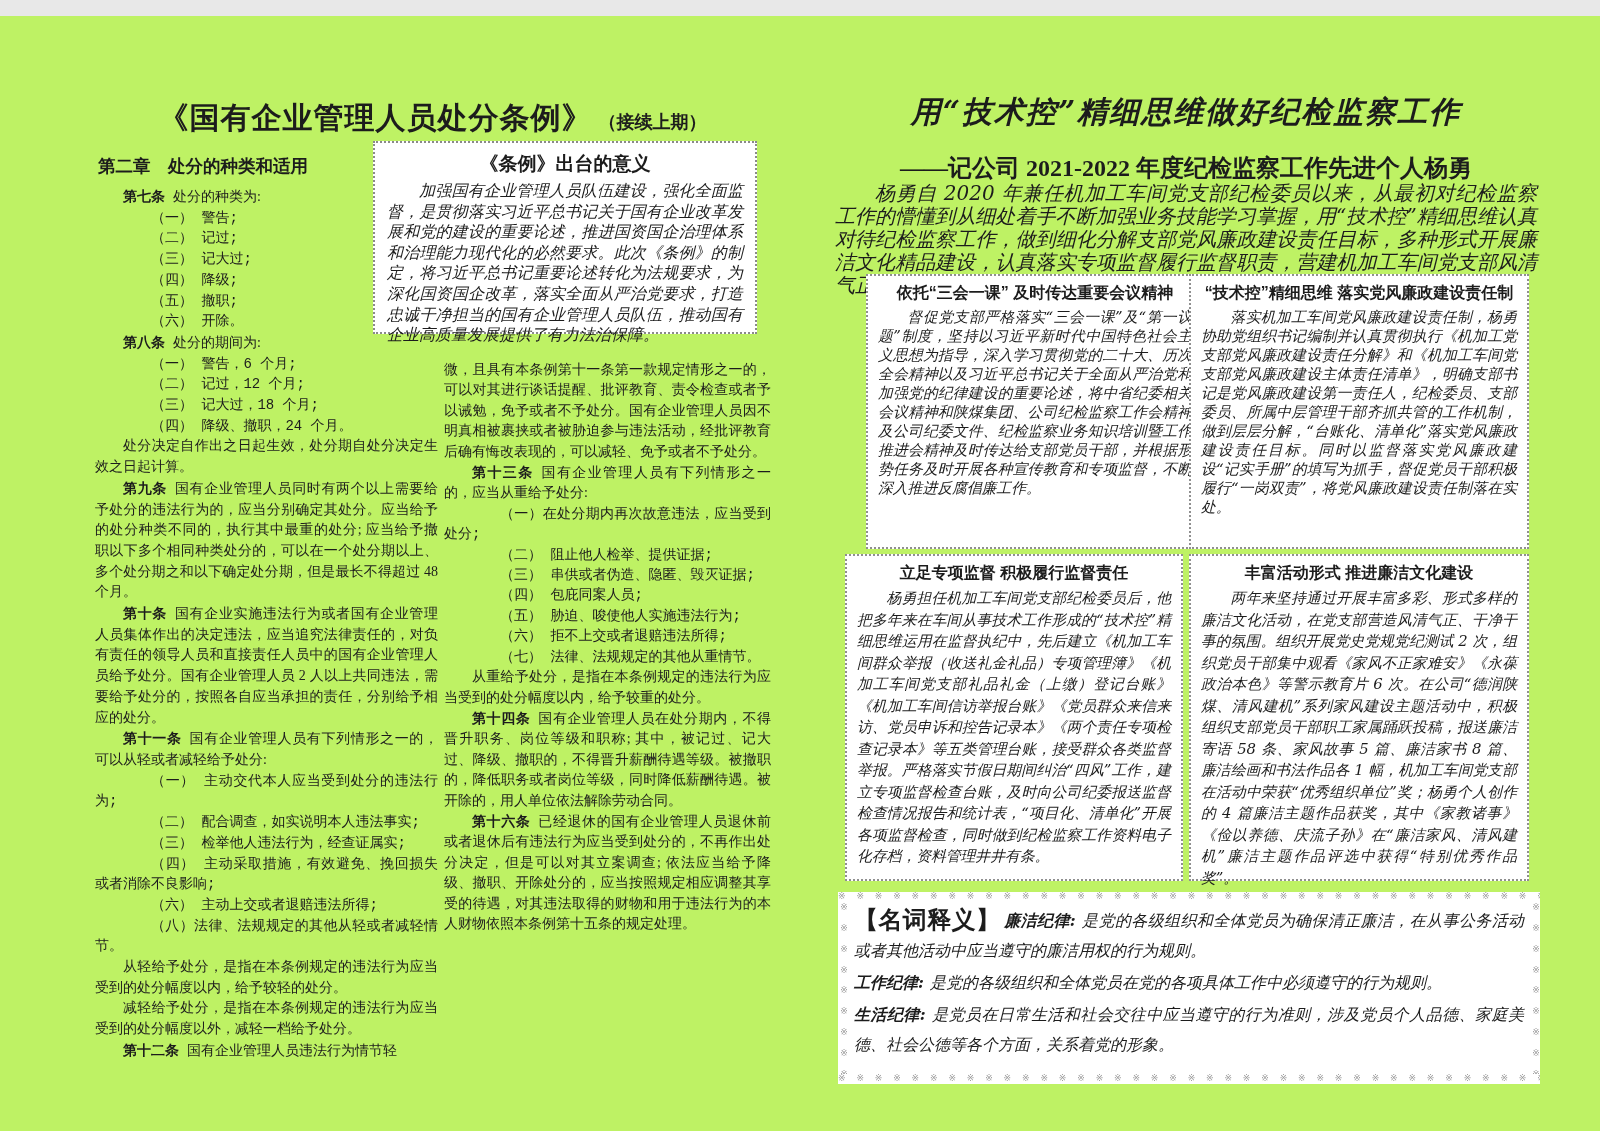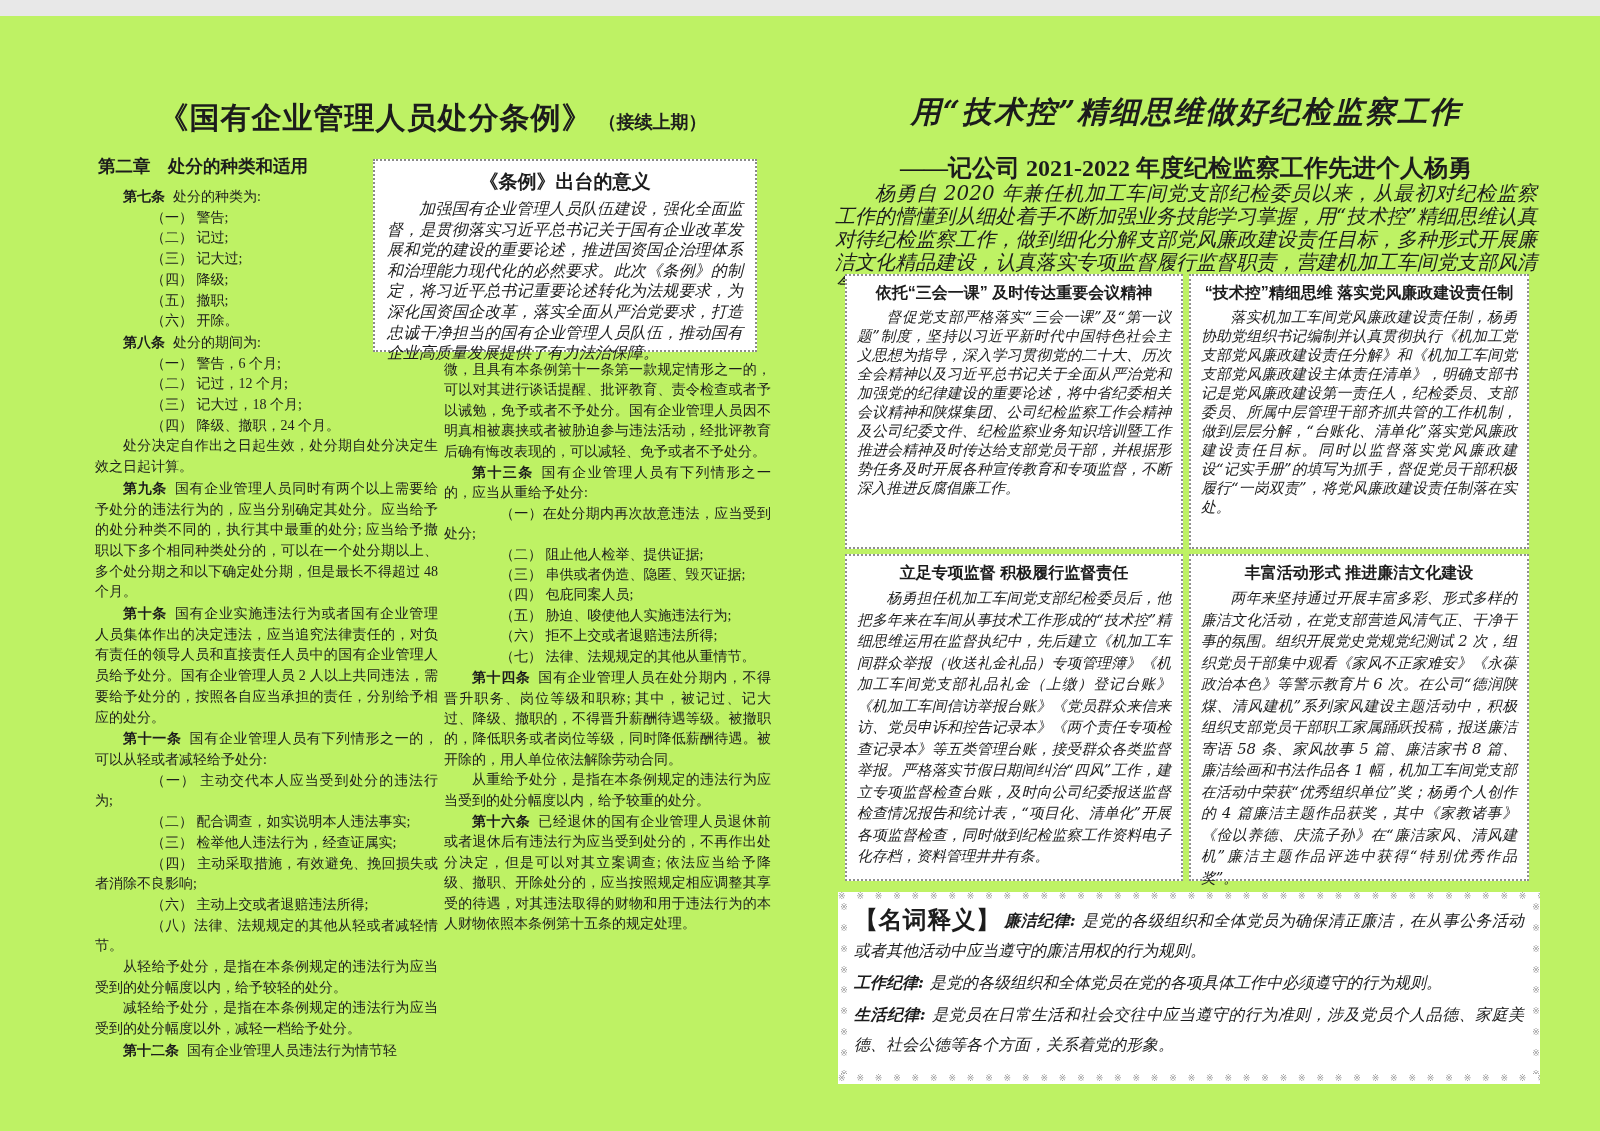--- a/index.html
+++ b/index.html
@@ -4,51 +4,51 @@
 <style>
   html,body{margin:0;padding:0;background:#e8e8e8;}
   .sheet{
     position:relative;width:1600px;height:1131px;margin:16px auto;
     background:#bef264;color:#1c1c1c;overflow:hidden;
     font-family:"Liberation Serif",serif;
   }
   
   .ln{margin:0;text-align:justify;text-justify:inter-character;}
   .para{text-indent:2em;}
-  .item{text-indent:4em;}
+  .item{text-indent:4em;font-family:Liberation Mono, monospace;}
   .cont{text-indent:0;}
   .head{font-family:"Liberation Sans",sans-serif;font-weight:bold;margin-right:8px;}
   .kai{font-family:"DejaVu Serif",serif;font-style:italic;}
 
   
   .lp-title{position:absolute;left:95px;top:82px;width:675px;text-align:center;white-space:nowrap;}
   .lp-title .main{font-family:"Liberation Sans",sans-serif;font-weight:bold;font-size:30px;letter-spacing:1px;}
   .lp-title .note{font-family:"Liberation Sans",sans-serif;font-weight:bold;font-size:18px;margin-left:6px;}
   .lp-chapter{position:absolute;left:98px;top:138px;font-family:"Liberation Sans",sans-serif;
     font-weight:bold;font-size:17.5px;}
-  .lp-box{position:absolute;left:373px;top:143px;width:384px;height:193px;box-sizing:border-box;
+  .lp-box{position:absolute;left:373px;top:125px;width:384px;height:193px;box-sizing:border-box;
     border:2px dotted #8a8a8a;padding:6px 12px 4px;background:#fff;}
   .lp-box h3{margin:2px 0 4px;text-align:center;font-family:"Liberation Sans",sans-serif;
     font-weight:bold;font-size:19px;}
   .lp-box .body{font-size:16px;line-height:20.6px;text-indent:2em;text-align:justify;}
   .lp-col{position:absolute;width:343px;font-size:14px;line-height:20.7px;}
   #lp-col1{left:95px;top:170px;}
   #lp-col2{left:444px;top:344px;width:327px;line-height:20.4px;}
 
   
   .rp-title{position:absolute;left:835px;top:76px;width:702px;text-align:center;
     font-family:"DejaVu Serif",serif;font-weight:bold;font-style:italic;
     font-size:30px;letter-spacing:2px;white-space:nowrap;}
   .rp-subtitle{position:absolute;left:835px;top:136px;width:702px;text-align:center;
     font-size:24px;font-weight:bold;font-family:"Liberation Serif",serif;white-space:nowrap;}
   .rp-intro{position:absolute;left:835px;top:166px;width:702px;
     font-size:20px;line-height:23px;text-indent:2em;text-align:justify;}
   .fbox{position:absolute;box-sizing:border-box;border:2px dotted #8f8f8f;background:#fff;
     padding:7px 10px 4px;}
-  #fbox1{left:845px;top:258px;width:338px;height:275px;}
+  #fbox1{left:866px;top:258px;width:338px;height:275px;}
   #fbox2{left:1189px;top:258px;width:340px;height:275px;}
   #fbox3{left:845px;top:538px;width:338px;height:327px;}
   #fbox4{left:1189px;top:538px;width:340px;height:327px;}
   .fbox h3{margin:0 0 3px;text-align:center;font-family:"Liberation Sans",sans-serif;
     font-weight:bold;font-size:16px;white-space:nowrap;}
   .fbox .body{font-size:14.8px;line-height:19px;text-indent:2em;text-align:justify;}
   #fbox3 .body,#fbox4 .body{line-height:21.5px;}
 
   
   .gloss{position:absolute;left:838px;top:876px;width:702px;height:192px;box-sizing:border-box;
@@ -113,22 +113,22 @@
     <div class="lp-col" id="lp-col2">
         <p class="ln cont"><span>微，且具有本条例第十一条第一款规定情形之一的，可以对其进行谈话提醒、批评教育、责令检查或者予以诫勉，免予或者不予处分。国有企业管理人员因不明真相被裹挟或者被胁迫参与违法活动，经批评教育后确有悔改表现的，可以减轻、免予或者不予处分。</span></p>
         <p class="ln para"><b class="head">第十三条</b><span>国有企业管理人员有下列情形之一的，应当从重给予处分:</span></p>
         <p class="ln item"><span>（一）在处分期内再次故意违法，应当受到处分;</span></p>
         <p class="ln item"><span>（二） 阻止他人检举、提供证据;</span></p>
         <p class="ln item"><span>（三） 串供或者伪造、隐匿、毁灭证据;</span></p>
         <p class="ln item"><span>（四） 包庇同案人员;</span></p>
         <p class="ln item"><span>（五） 胁迫、唆使他人实施违法行为;</span></p>
         <p class="ln item"><span>（六） 拒不上交或者退赔违法所得;</span></p>
         <p class="ln item"><span>（七） 法律、法规规定的其他从重情节。</span></p>
+        <p class="ln para"><span>从重给予处分，是指在本条例规定的违法行为应当受到的处分幅度以内，给予较重的处分。</span></p>
         <p class="ln para"><b class="head">第十四条</b><span>国有企业管理人员在处分期内，不得晋升职务、岗位等级和职称; 其中，被记过、记大过、降级、撤职的，不得晋升薪酬待遇等级。被撤职的，降低职务或者岗位等级，同时降低薪酬待遇。被开除的，用人单位依法解除劳动合同。</span></p>
-        <p class="ln para"><span>从重给予处分，是指在本条例规定的违法行为应当受到的处分幅度以内，给予较重的处分。</span></p>
         <p class="ln para"><b class="head">第十六条</b><span>已经退休的国有企业管理人员退休前或者退休后有违法行为应当受到处分的，不再作出处分决定，但是可以对其立案调查; 依法应当给予降级、撤职、开除处分的，应当按照规定相应调整其享受的待遇，对其违法取得的财物和用于违法行为的本人财物依照本条例第十五条的规定处理。</span></p>
       </div>
   </div>
 
   <div>
     <div class="rp-title">用“技术控”精细思维做好纪检监察工作</div>
     <div class="rp-subtitle">——记公司 2021-2022 年度纪检监察工作先进个人杨勇</div>
     <div class="rp-intro kai">杨勇自 2020 年兼任机加工车间党支部纪检委员以来，从最初对纪检监察工作的懵懂到从细处着手不断加强业务技能学习掌握，用“技术控”精细思维认真对待纪检监察工作，做到细化分解支部党风廉政建设责任目标，多种形式开展廉洁文化精品建设，认真落实专项监督履行监督职责，营建机加工车间党支部风清气正的氛围。</div>
 
     <div class="fbox" id="fbox1">

